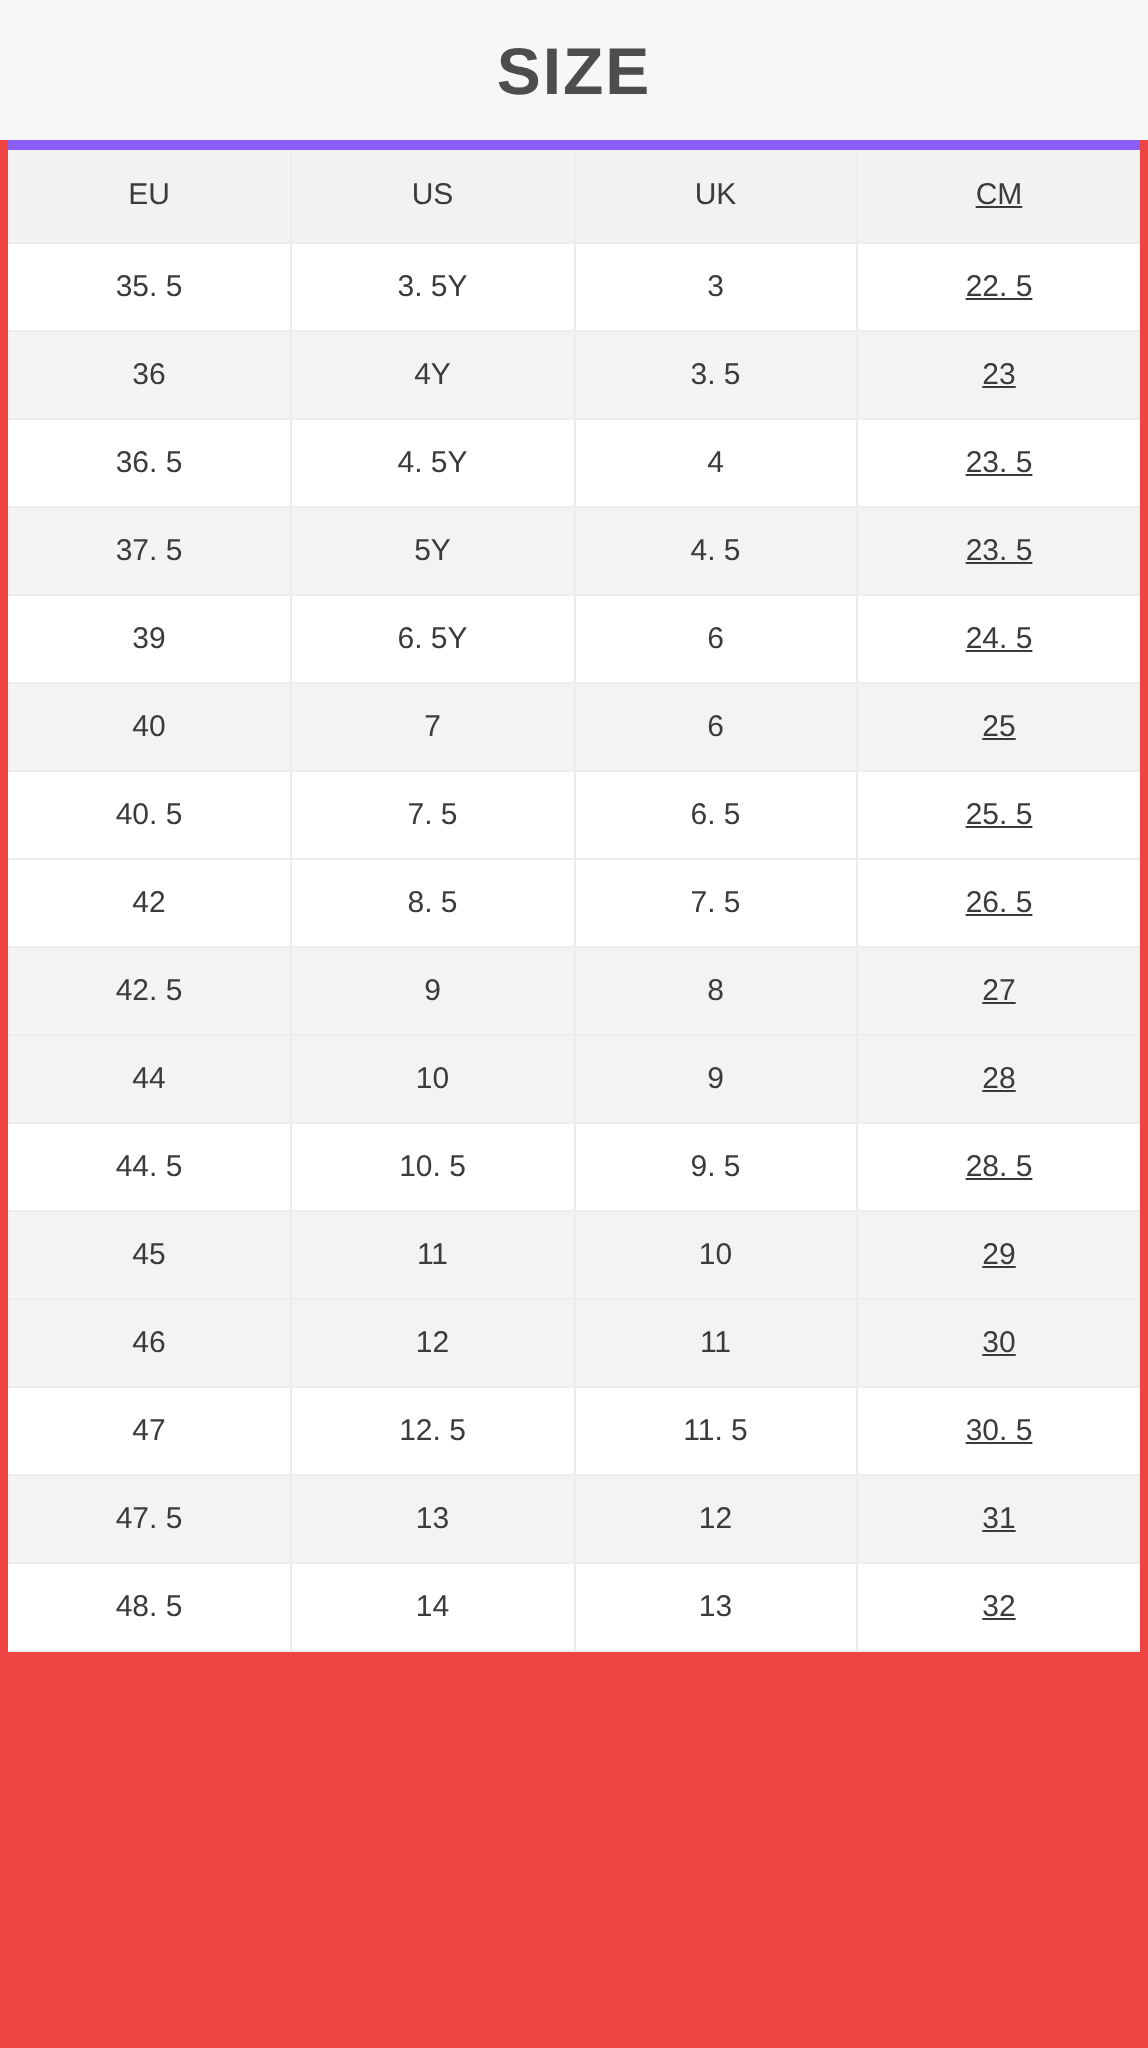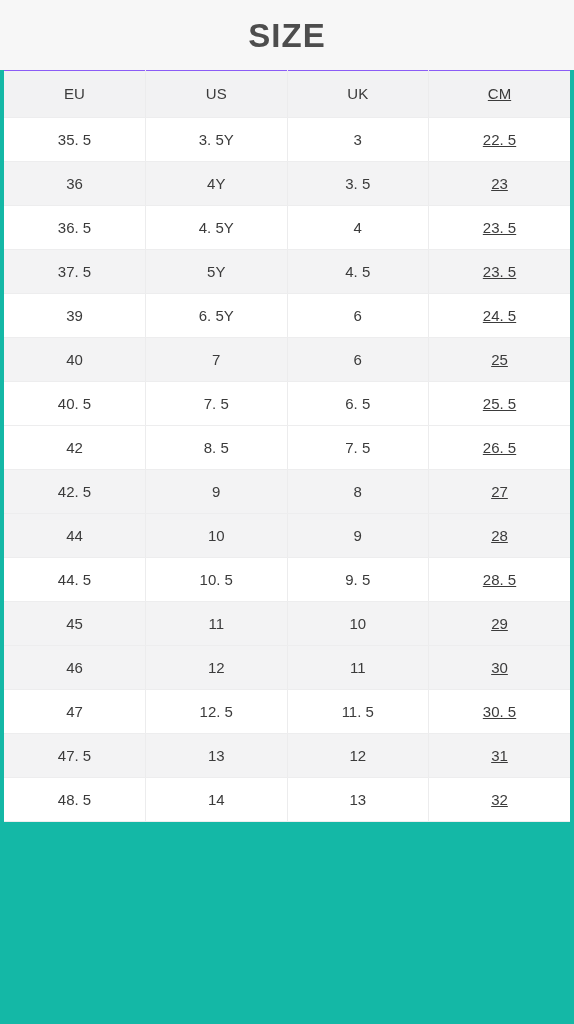--- a/index.html
+++ b/index.html
@@ -11,21 +11,21 @@
     width: 574px;
     height: 1024px;
     background: #f9f9f9;
     font-family: "Liberation Sans", "DejaVu Sans", sans-serif;
     overflow: hidden;
   }
   .page {
     position: relative;
     width: 574px;
     height: 1024px;
-    background: #14b8a6;
+    background: #ef4444;
     box-sizing: border-box;
   }
   .title-bar {
     height: 70px;
     display: flex;
     align-items: center;
     justify-content: center;
     background: #f7f7f7;
   }
   .title-text {
@@ -61,21 +61,21 @@
   .size-table td:last-child {
     border-right: none;
     text-decoration: underline;
   }
   .size-table thead th {
     background: #f2f2f3;
     height: 46px;
     line-height: 46px;
     font-size: 15px;
     color: #3b3b3b;
-    border-top: 1px solid #8b5cf6;
+    border-top: 5px solid #8b5cf6;
   }
   .size-table tbody tr.row-odd td {
     background: #ffffff;
   }
   .size-table tbody tr.row-even td {
     background: #f3f3f4;
   }
   .size-table tbody tr:last-child td {
     border-bottom: 1px solid #ededee;
   }

